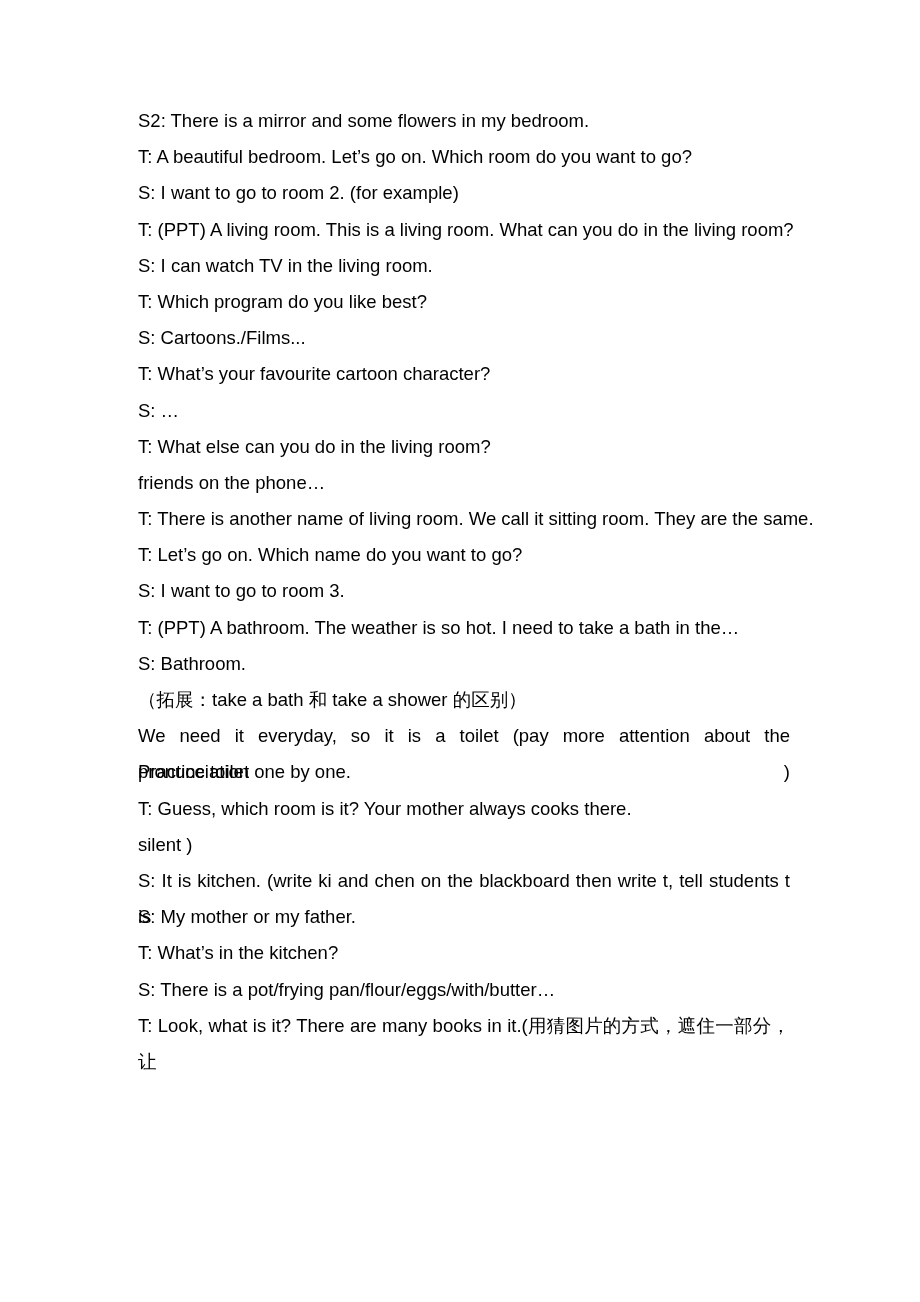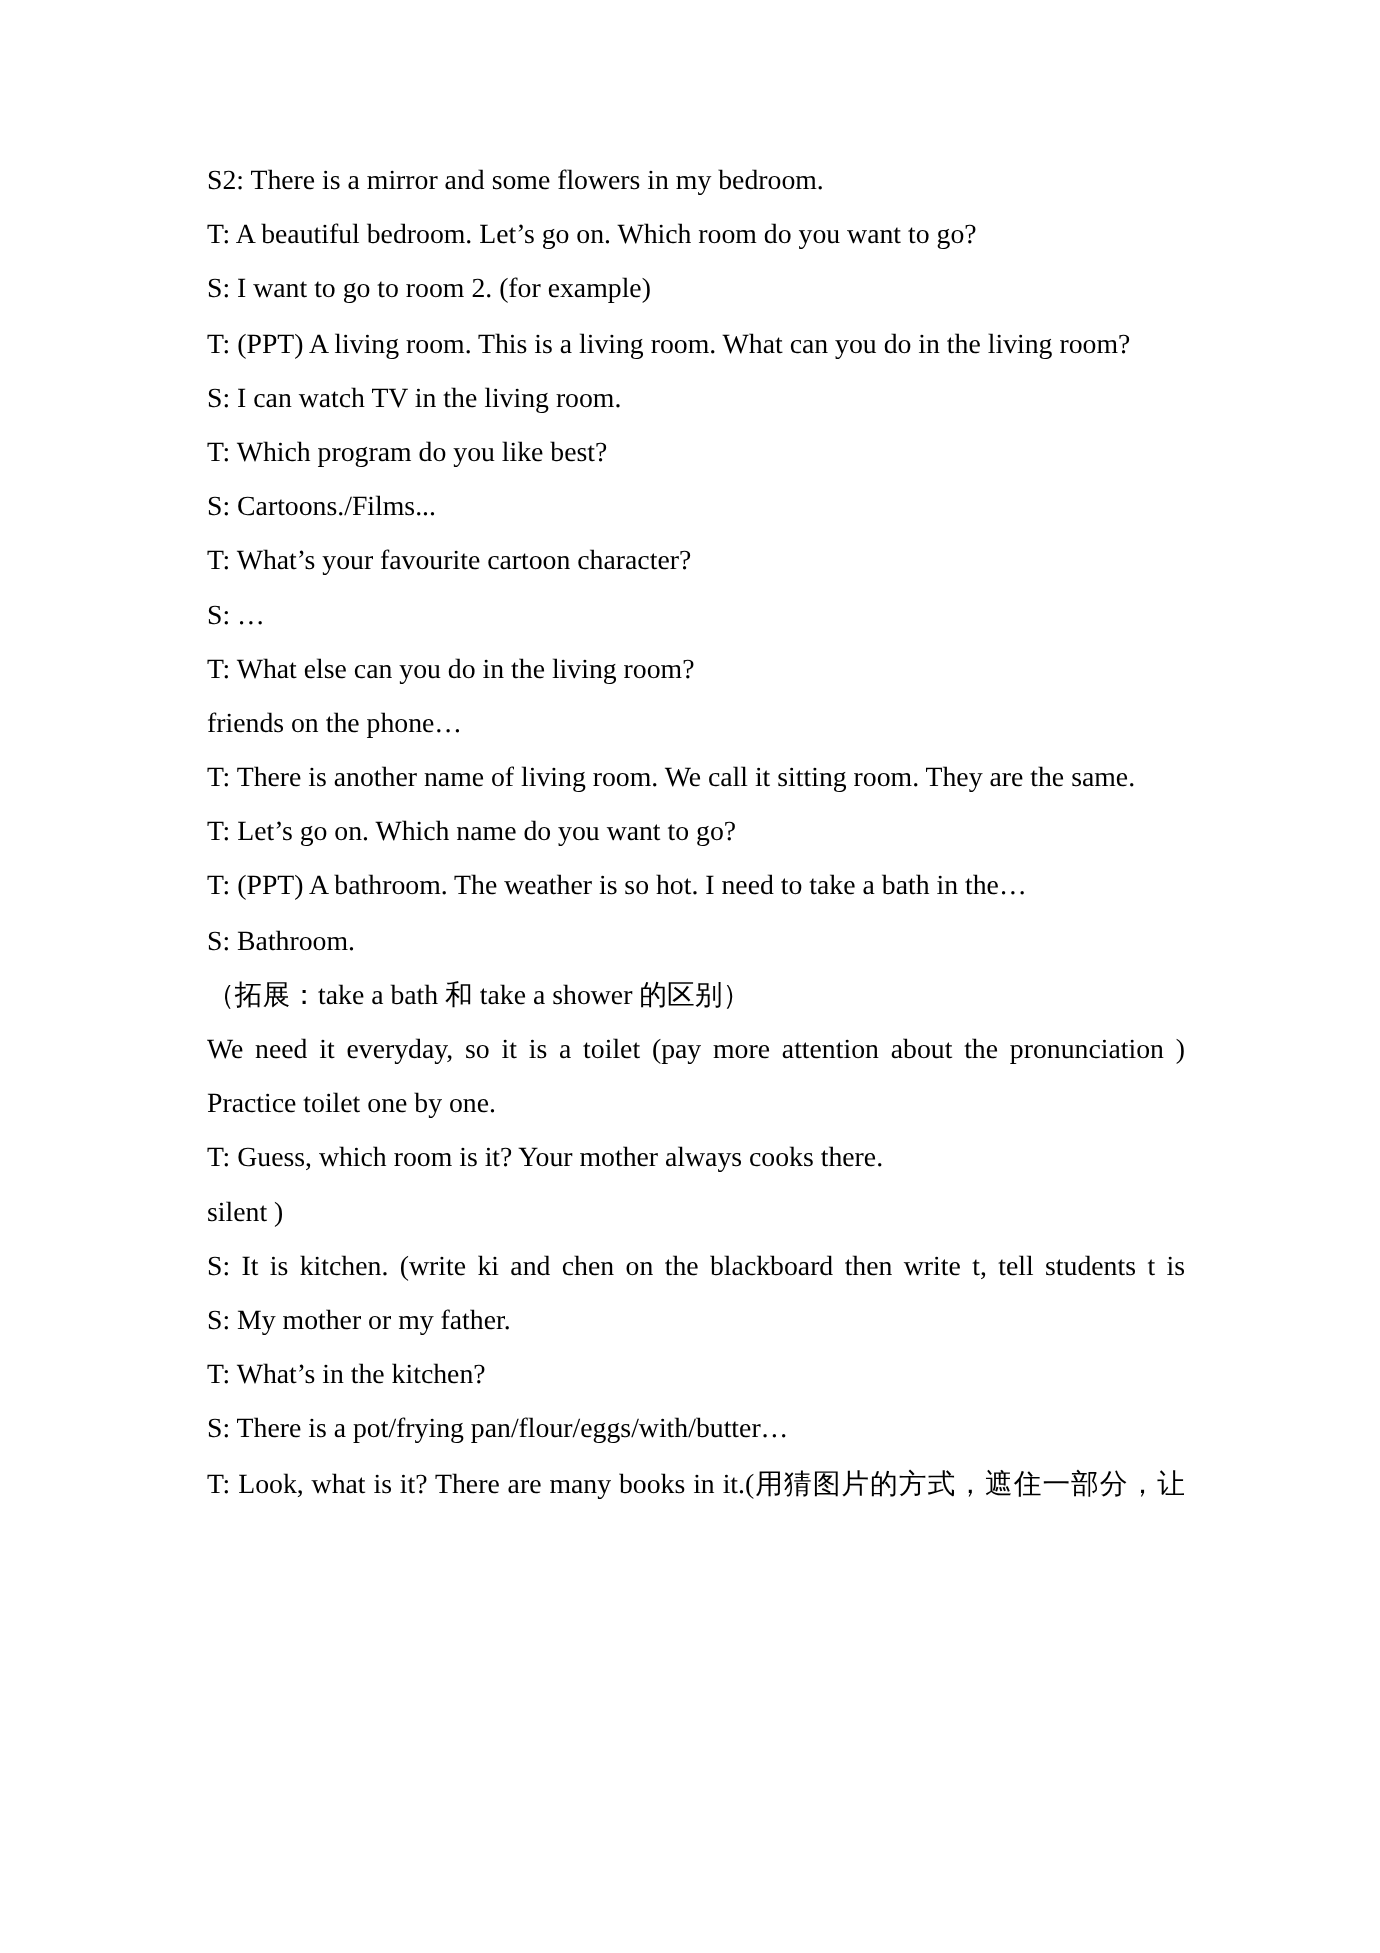--- a/index.html
+++ b/index.html
@@ -8,21 +8,21 @@
     background: #ffffff;
   }
   .page {
     position: relative;
     width: 920px;
     height: 1302px;
     background: #ffffff;
     overflow: hidden;
     box-sizing: border-box;
     padding: 103px 130px 16px 138px;
-    font-family: Liberation Serif, serif;
+    font-family: Liberation Sans, sans-serif;
     font-size: 18.5px;
     color: #000000;
   }
   .textblock {
     width: 652px;
   }
   .ln {
     height: 36.2px;
     line-height: 36.2px;
     white-space: nowrap;
@@ -45,20 +45,21 @@
     <div class="ln">T: (PPT) A living room. This is a living room. What can you do in the living room?</div>
     <div class="ln">S: I can watch TV in the living room.</div>
     <div class="ln">T: Which program do you like best?</div>
     <div class="ln">S: Cartoons./Films...</div>
     <div class="ln">T: What’s your favourite cartoon character?</div>
     <div class="ln">S: …</div>
     <div class="ln">T: What else can you do in the living room?</div>
     <div class="ln">friends on the phone…</div>
     <div class="ln">T: There is another name of living room. We call it sitting room. They are the same.</div>
     <div class="ln">T: Let’s go on. Which name do you want to go?</div>
+    <div class="ln">S: I want to go to room 3.</div>
     <div class="ln">T: (PPT) A bathroom. The weather is so hot. I need to take a bath in the…</div>
     <div class="ln">S: Bathroom.</div>
     <div class="ln">（拓展：take a bath 和 take a shower 的区别）</div>
     <div class="ln just">We need it everyday, so it is a toilet (pay more attention about the pronunciation )</div>
     <div class="ln">Practice toilet one by one.</div>
     <div class="ln">T: Guess, which room is it? Your mother always cooks there.</div>
     <div class="ln">silent )</div>
     <div class="ln just">S: It is kitchen. (write ki and chen on the blackboard then write t, tell students t is</div>
     <div class="ln">S: My mother or my father.</div>
     <div class="ln">T: What’s in the kitchen?</div>

